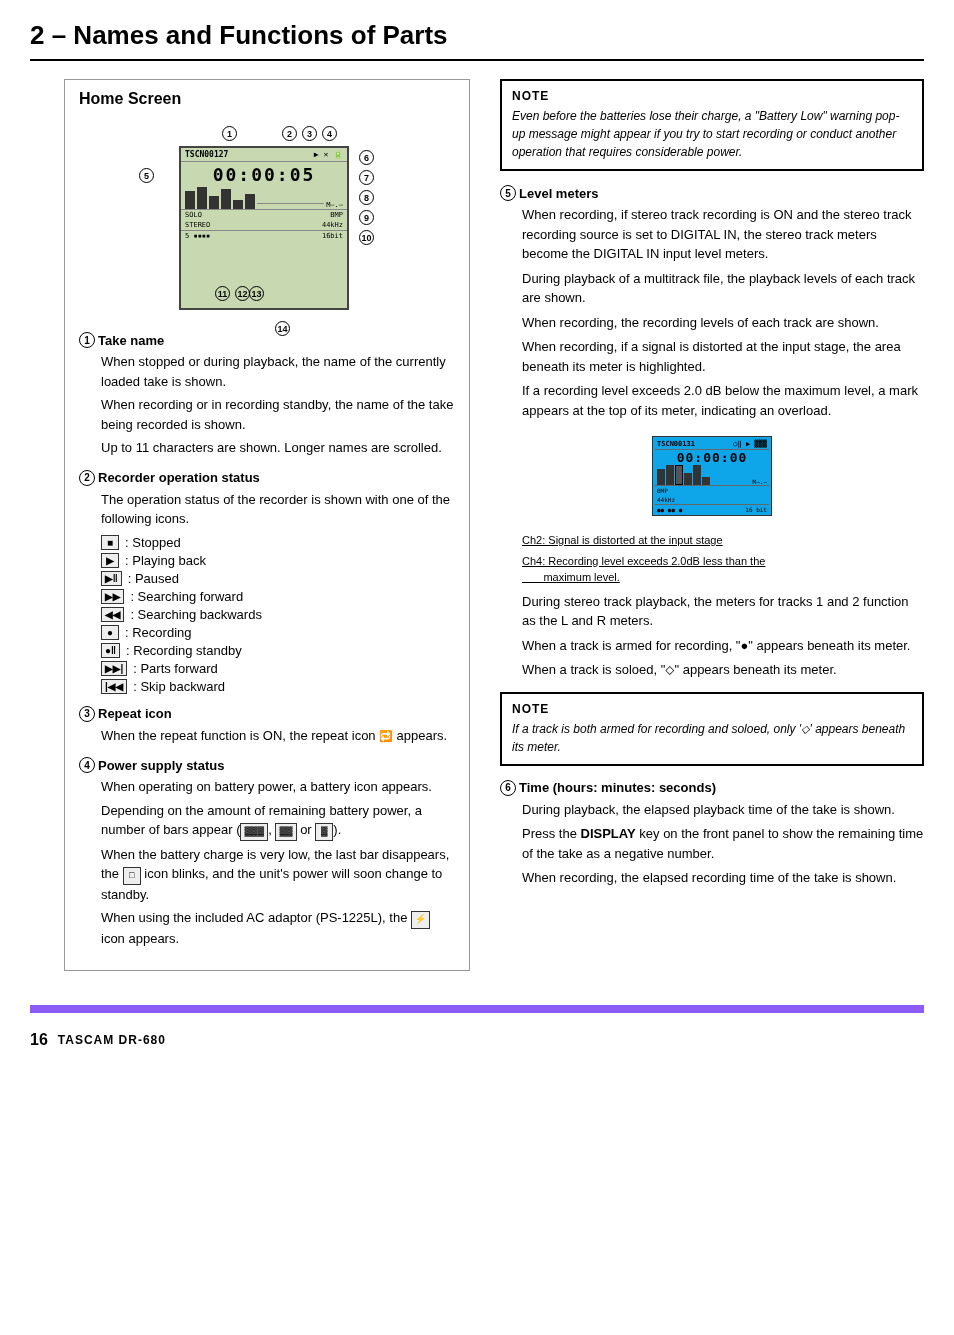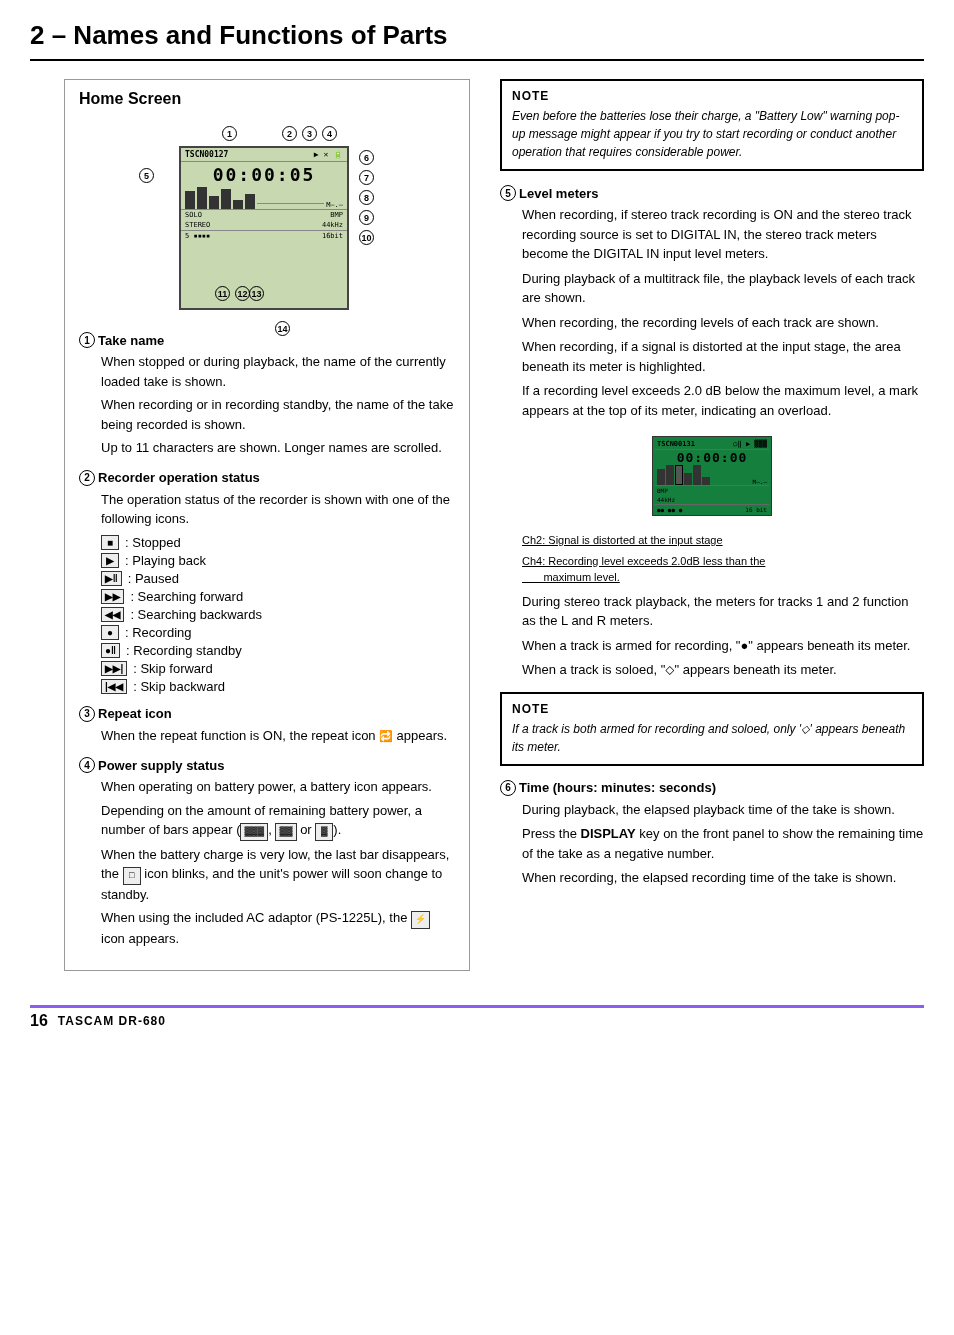--- a/index.html
+++ b/index.html
@@ -104,43 +104,43 @@
       margin-bottom: 4px;
       letter-spacing: 1px;
     }
     .note-text {
       font-style: italic;
       font-size: 12px;
       line-height: 1.5;
     }
     .sub-lcd {
       border: 1px solid #333;
-      background: #15803d;
+      background: #0ea5e9;
       width: 120px;
       height: 80px;
       margin: 8px auto;
       font-family: monospace;
       font-size: 8px;
       padding: 2px;
     }
     .sub-lcd-time {
       font-size: 13px;
       font-weight: bold;
       text-align: center;
       letter-spacing: 1px;
     }
     .ch-label {
       font-size: 11px;
       margin-top: 4px;
       line-height: 1.5;
     }
     .footer {
       margin-top: 20px;
-      border-top: 3px solid #8b5cf6;
-      padding-top: 4px;
+      border-top: 8px solid #8b5cf6;
+      padding-top: 18px;
       display: flex;
       align-items: center;
       gap: 10px;
     }
     .page-num {
       font-size: 16px;
       font-weight: bold;
     }
     .brand {
       font-size: 12px;
@@ -278,21 +278,21 @@
         <div class="icon-row">
           <span class="icon-box">●</span>
           <span>: Recording</span>
         </div>
         <div class="icon-row">
           <span class="icon-box">●‖</span>
           <span>: Recording standby</span>
         </div>
         <div class="icon-row">
           <span class="icon-box">▶▶|</span>
-          <span>: Skip forward</span>
+          <span>: Parts forward</span>
         </div>
         <div class="icon-row">
           <span class="icon-box">|◀◀</span>
           <span>: Skip backward</span>
         </div>
       </div>
 
       <div class="item-block">
         <div class="item-header">
           <span class="num">3</span>

